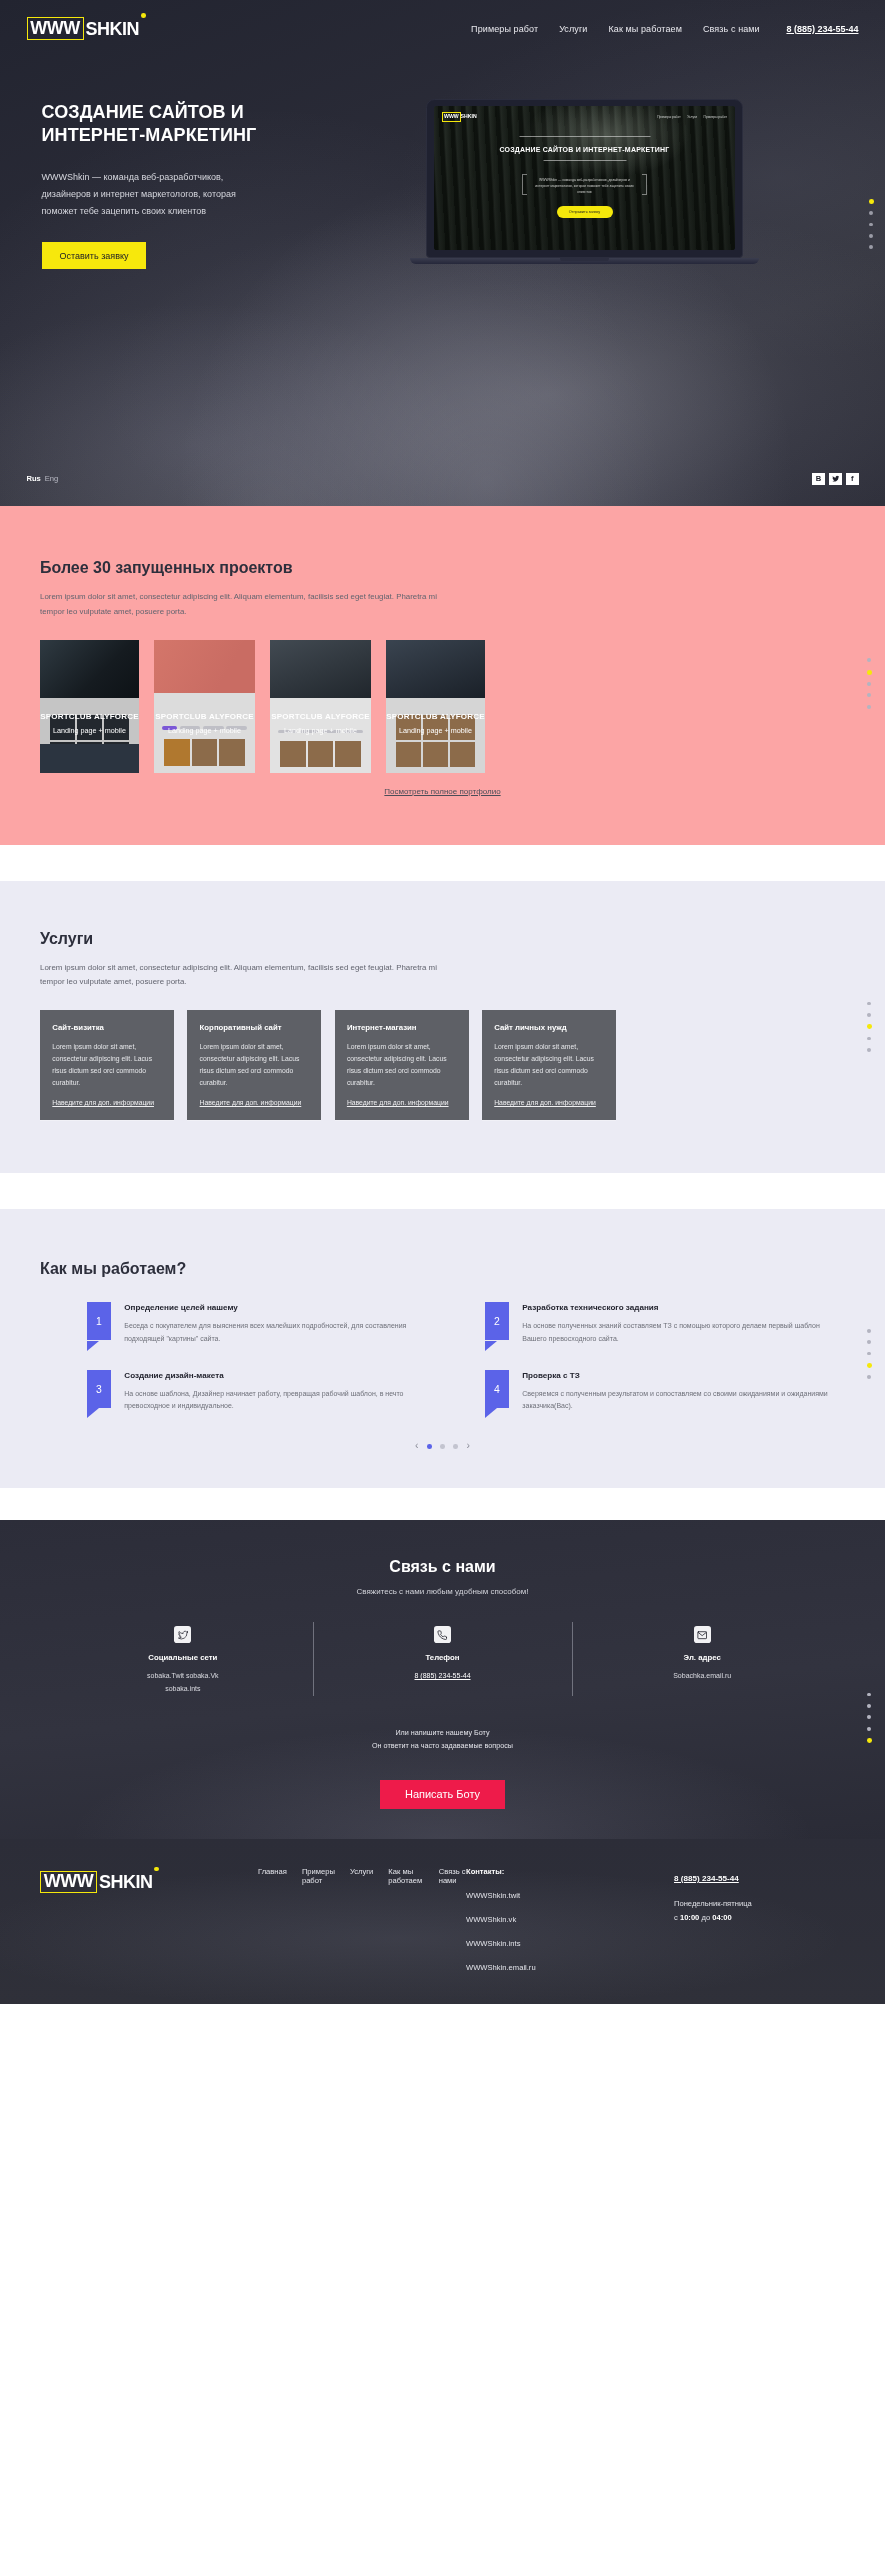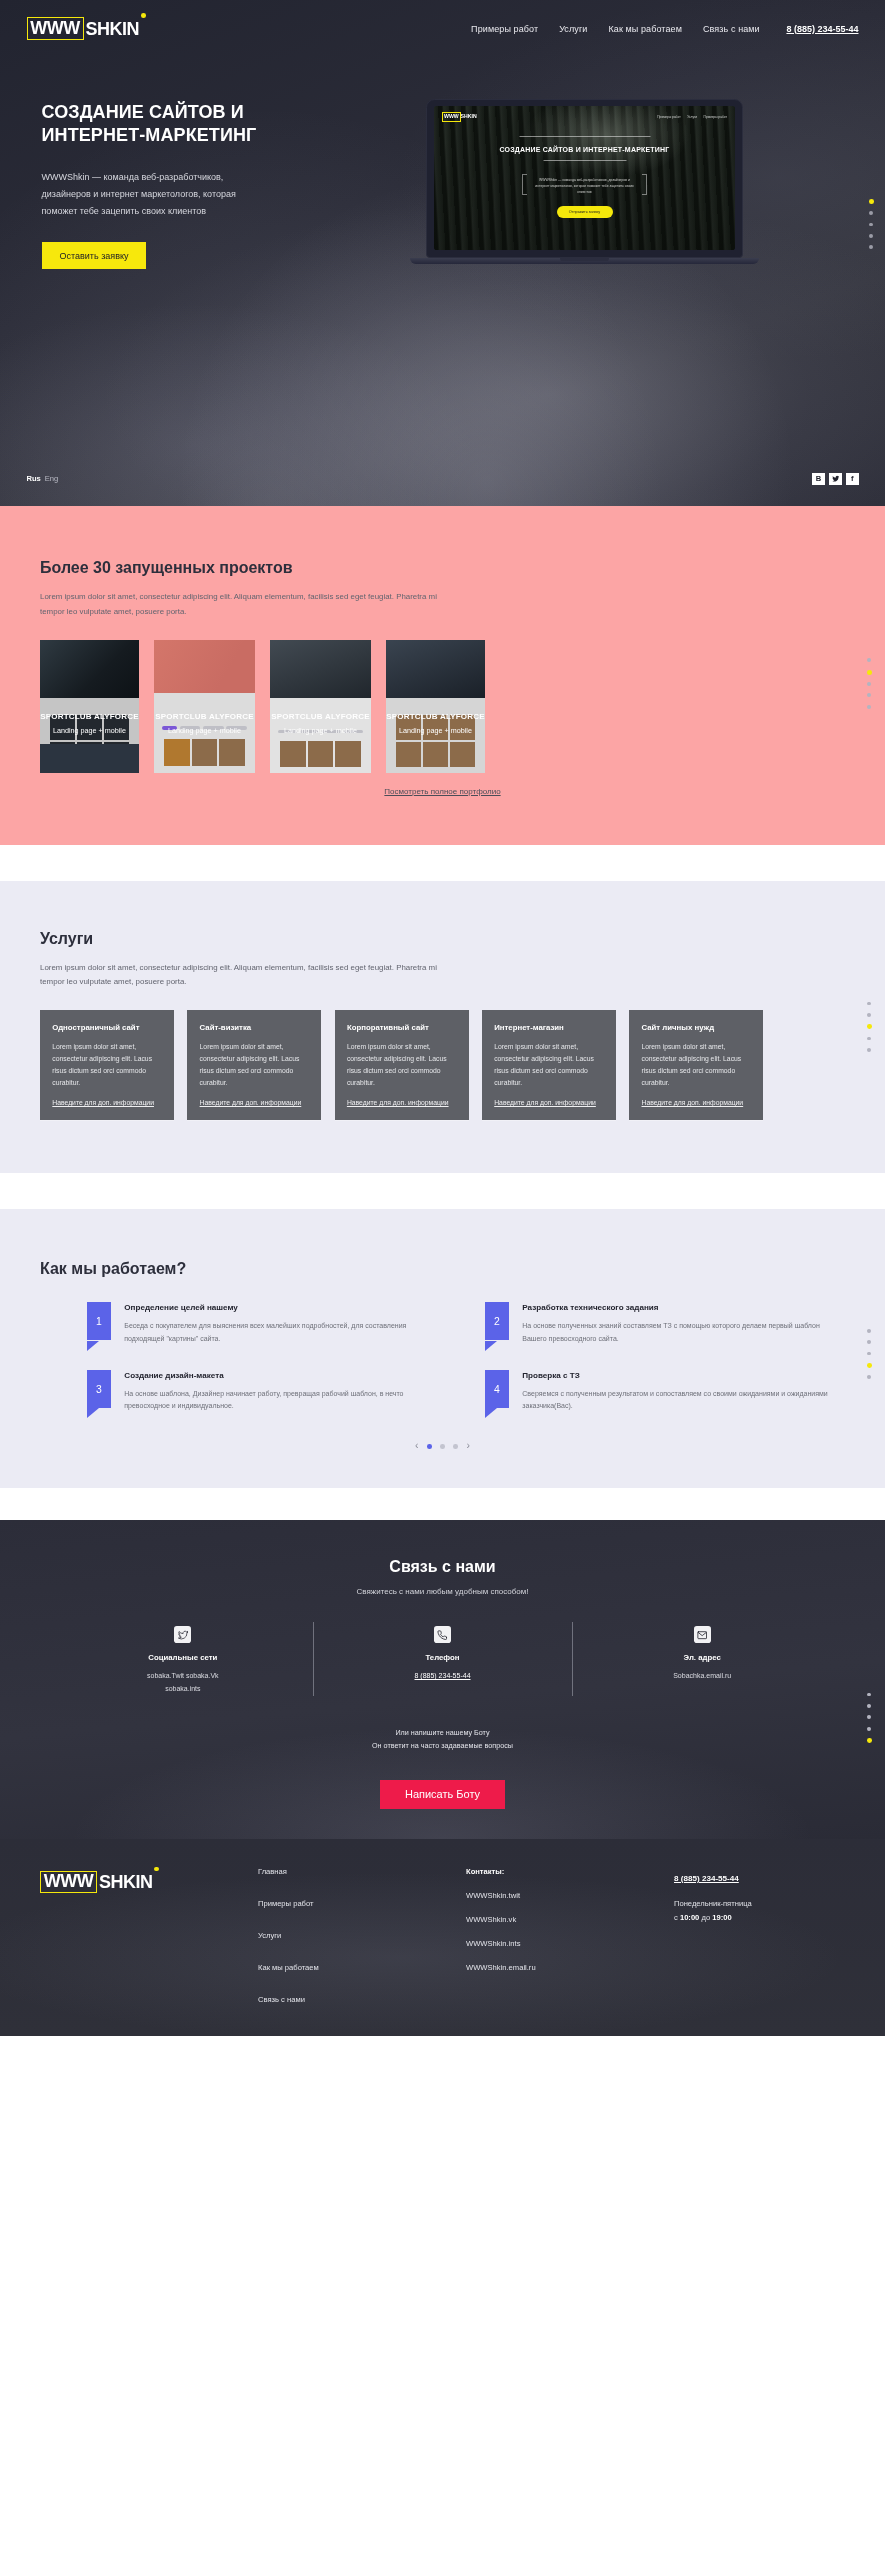--- a/index.html
+++ b/index.html
@@ -335,21 +335,21 @@
   
   .footer {
     background:
       radial-gradient(ellipse 70% 60% at 45% 60%, rgba(140,142,160,0.16), rgba(0,0,0,0) 72%),
       linear-gradient(180deg, #2c2d38, #2f3039);
     padding: 28px 0 32px 0;
     color: #ffffff;
   }
   .foot-cols { display: flex; padding: 0 40px; gap: 0; }
   .foot-logo { width: 218px; padding-top: 3.8px; }
-  .foot-nav { width: 208px; display: flex; flex-direction: column; gap: 23px; }
+  .foot-nav { width: 208px; display: flex; flex-direction: row; gap: 15px; }
   .foot-nav a { color: #e3e4ea; font-size: 7.6px; text-decoration: none; cursor: pointer; }
   .foot-contacts { width: 208px; display: flex; flex-direction: column; gap: 15px; }
   .foot-contacts .hd { color: #ffffff; font-size: 7.6px; font-weight: 700; }
   .foot-contacts span { color: #e3e4ea; font-size: 7.6px; }
   .foot-right { flex: 1; }
   .foot-phone { color: #ffffff; font-size: 8.1px; font-weight: 700; text-decoration: underline; cursor: pointer; }
   .foot-hours { color: #dfe0e6; font-size: 7.6px; line-height: 1.8; margin-top: 13.3px; }
   .foot-hours b { font-weight: 700; color: #ffffff; }
 </style>
 </head>
@@ -546,25 +546,20 @@
 
   <div style="height:36px;background:#ffffff;"></div>
 
   <section class="section services">
     <div class="wrap">
       <h2 class="sec-title">Услуги</h2>
       <p class="sec-sub">Lorem ipsum dolor sit amet, consectetur adipiscing elit. Aliquam elementum, facilisis sed eget feugiat. Pharetra mi tempor leo vulputate amet, posuere porta.</p>
 
       <div class="svc-grid">
         <div class="svc-card">
-          <div class="svc-title">Одностраничный сайт</div>
-          <div class="svc-text">Lorem ipsum dolor sit amet, consectetur adipiscing elit. Lacus risus dictum sed orci commodo curabitur.</div>
-          <div class="svc-link">Наведите для доп. информации</div>
-        </div>
-        <div class="svc-card">
           <div class="svc-title">Сайт-визитка</div>
           <div class="svc-text">Lorem ipsum dolor sit amet, consectetur adipiscing elit. Lacus risus dictum sed orci commodo curabitur.</div>
           <div class="svc-link">Наведите для доп. информации</div>
         </div>
         <div class="svc-card">
           <div class="svc-title">Корпоративный сайт</div>
           <div class="svc-text">Lorem ipsum dolor sit amet, consectetur adipiscing elit. Lacus risus dictum sed orci commodo curabitur.</div>
           <div class="svc-link">Наведите для доп. информации</div>
         </div>
         <div class="svc-card">
@@ -724,21 +719,21 @@
         <span>WWWShkin.vk</span>
         <span>WWWShkin.ints</span>
         <span>WWWShkin.email.ru</span>
       </div>
 
       <div class="foot-right">
         <a class="foot-phone">8 (885) 234-55-44</a>
         <div class="foot-hours">
           <div>Понедельник-пятница</div>
           <div>
-            <span>с </span><b>10:00</b><span> до </span><b>19:00</b>
+            <span>с </span><b>10:00</b><span> до </span><b>04:00</b>
           </div>
         </div>
       </div>
     </div>
   </footer>
 
 </div>
 
 
 </body></html>

